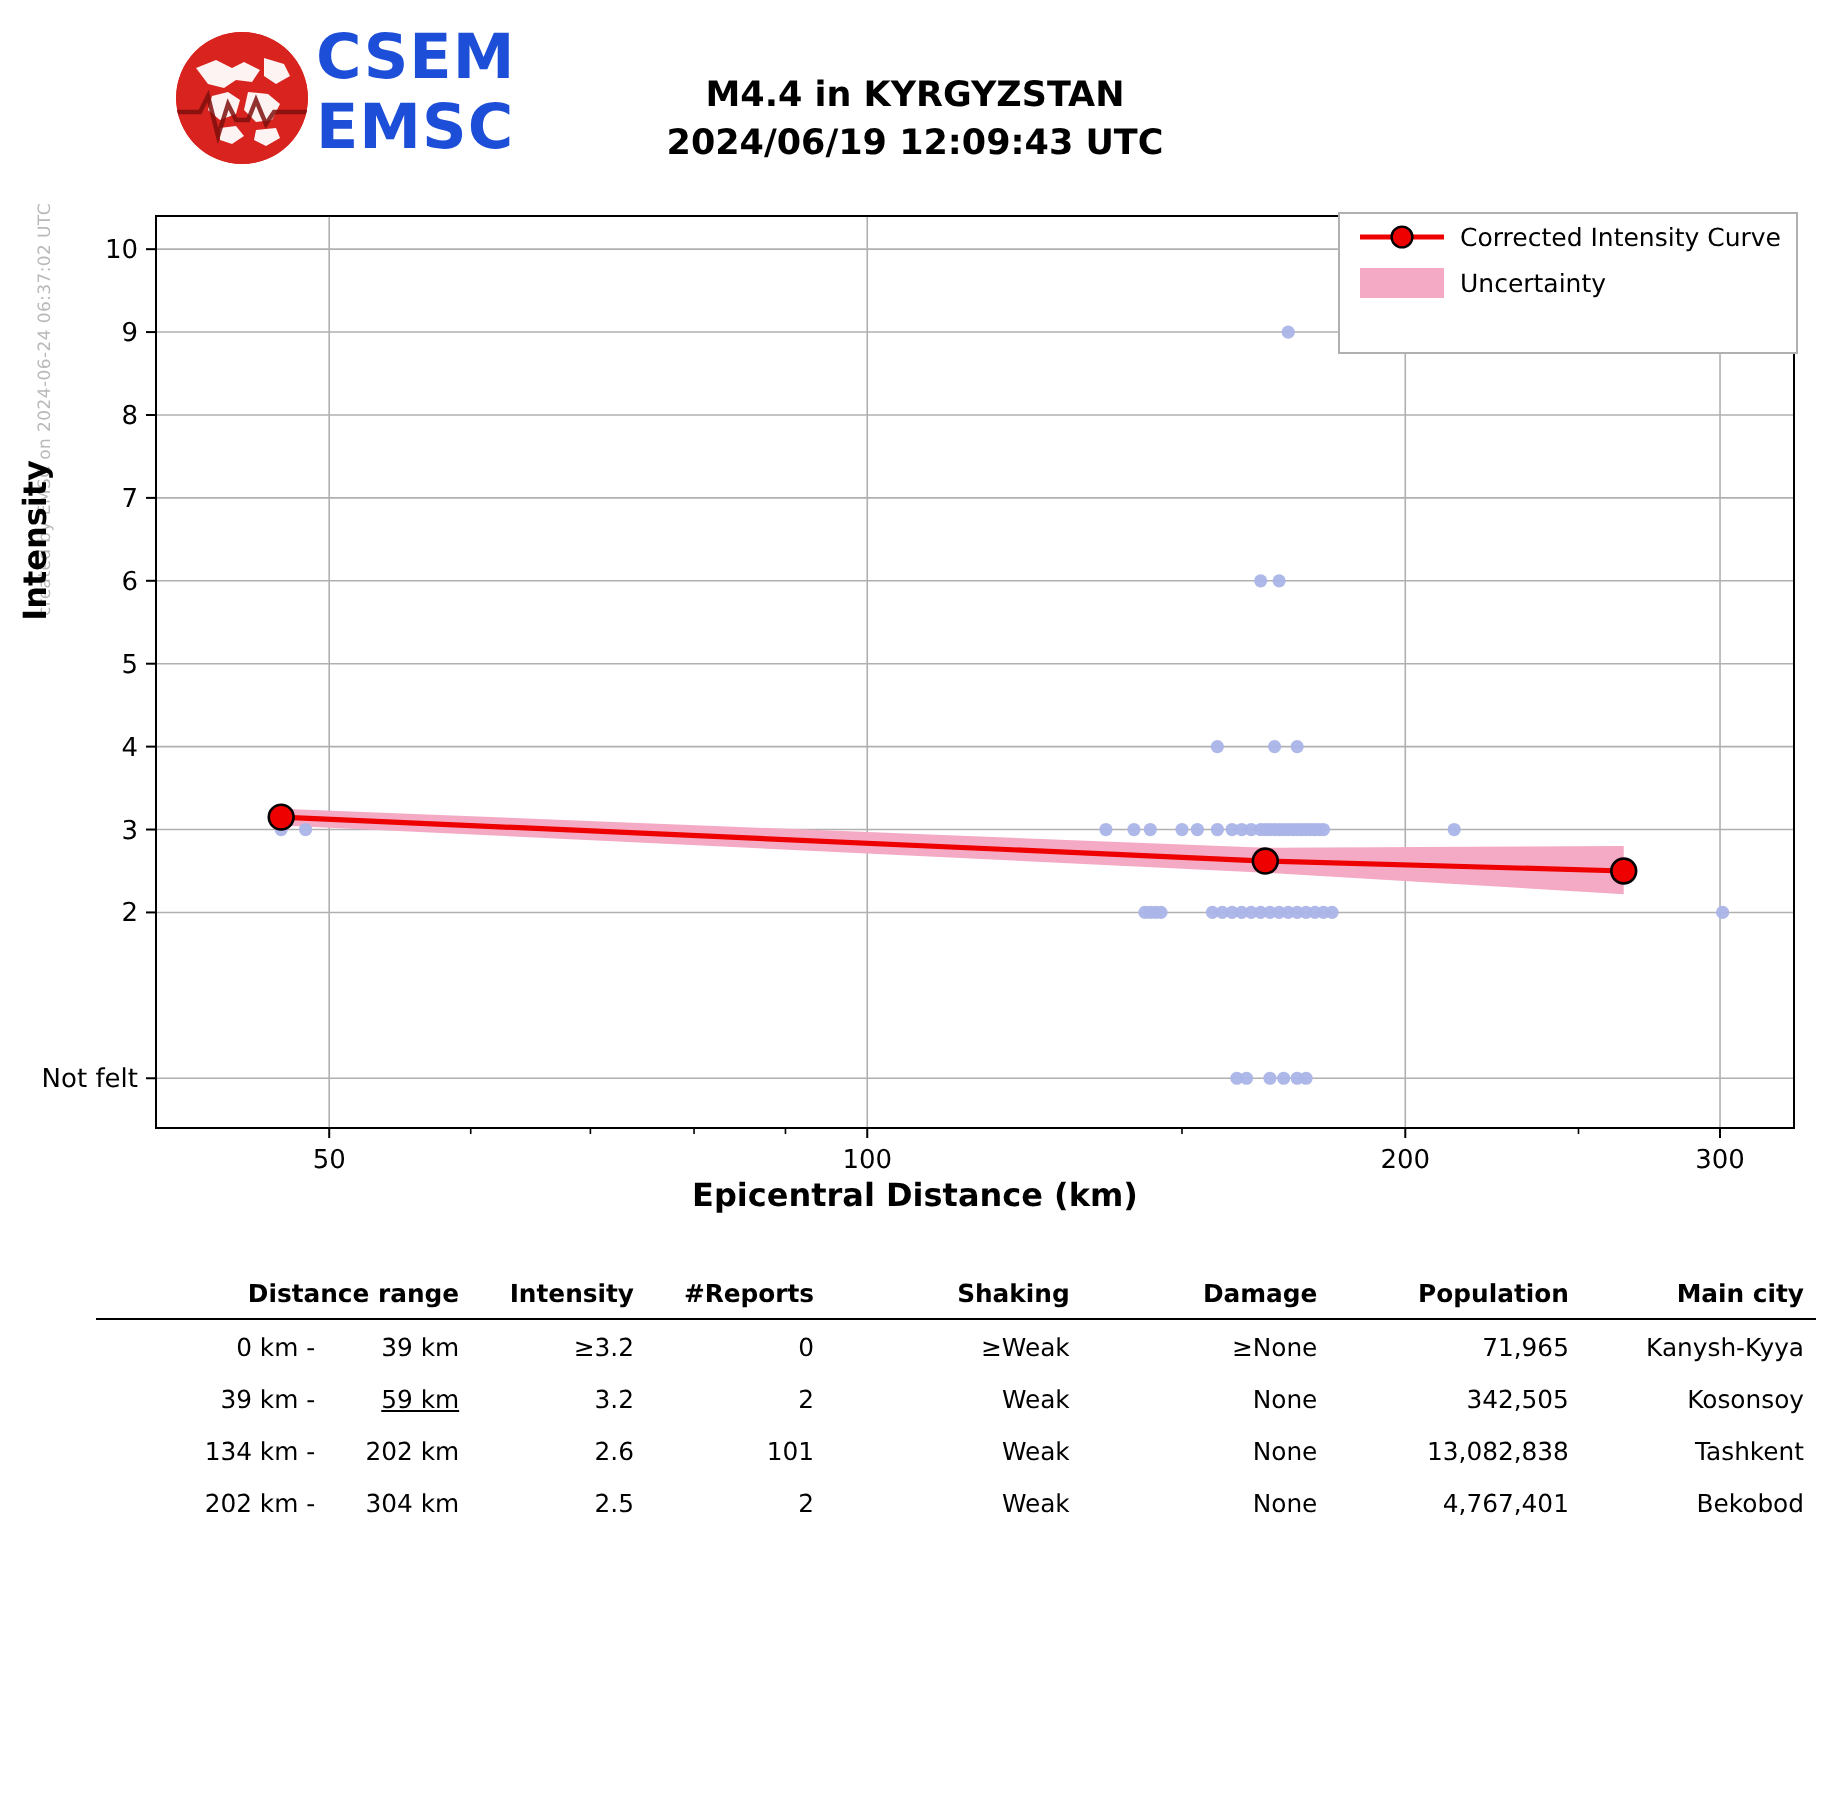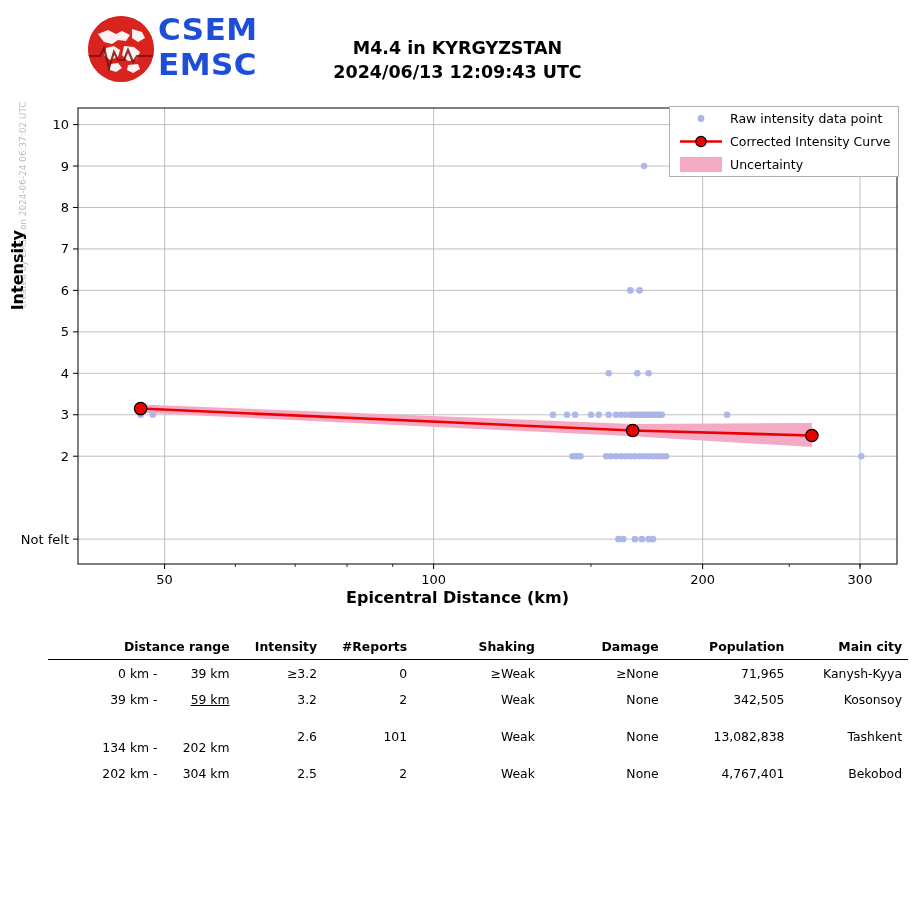--- a/index.html
+++ b/index.html
@@ -203,21 +203,21 @@
       </svg>
     </div>
     <div class="logo-text">
       <span class="logo-line">CSEM</span>
       <span class="logo-line">EMSC</span>
     </div>
   </div>
 
   <div class="title-block">
     <div class="title-line">M4.4 in KYRGYZSTAN</div>
-    <div class="title-line">2024/06/13 12:09:43 UTC</div>
+    <div class="title-line">2024/06/19 12:09:43 UTC</div>
   </div>
 
   <div class="plot-wrap">
 
     <div class="axis-label-y">Intensity</div>
     <div class="axis-label-x">Epicentral Distance (km)</div>
 
     <svg class="plot-svg" id="plot-svg" width="915" height="640">
         <rect x="78" y="108" width="819" height="456" fill="#ffffff"></rect>
         <line x1="164.6047887940049" y1="108" x2="164.6047887940049" y2="564" stroke="#b0b0b0" stroke-width="0.8"></line>
@@ -331,26 +331,20 @@
         <text x="69" y="211.9909090909091" text-anchor="end" font-family="&quot;DejaVu Sans&quot;, sans-serif" font-size="13" fill="#000">8</text>
         <line x1="78" y1="166.03636363636366" x2="73" y2="166.03636363636366" stroke="#000" stroke-width="1"></line>
         <text x="69" y="170.53636363636366" text-anchor="end" font-family="&quot;DejaVu Sans&quot;, sans-serif" font-size="13" fill="#000">9</text>
         <line x1="78" y1="124.58181818181816" x2="73" y2="124.58181818181816" stroke="#000" stroke-width="1"></line>
         <text x="69" y="129.08181818181816" text-anchor="end" font-family="&quot;DejaVu Sans&quot;, sans-serif" font-size="13" fill="#000">10</text>
       </svg>
 
     <div class="legend">
       <div class="legend-row">
         <svg class="legend-mark" viewBox="0 0 46 23">
-          <circle cx="23" cy="11.5" r="3.4" fill="#aab4e8"></circle>
-        </svg>
-        <span class="legend-label">Raw intensity data point</span>
-      </div>
-      <div class="legend-row">
-        <svg class="legend-mark" viewBox="0 0 46 23">
           <line x1="2" y1="11.5" x2="44" y2="11.5" stroke="#ee0000" stroke-width="2.4"></line>
           <circle cx="23" cy="11.5" r="5.2" fill="#ee0000" stroke="#000000" stroke-width="1.2"></circle>
         </svg>
         <span class="legend-label">Corrected Intensity Curve</span>
       </div>
       <div class="legend-row">
         <svg class="legend-mark" viewBox="0 0 46 23">
           <rect x="2" y="4" width="42" height="15" fill="#f4aac4"></rect>
         </svg>
         <span class="legend-label">Uncertainty</span>
@@ -384,21 +378,21 @@
           <tr>
             <td class="col-range range-cell"><span style="display:inline-block;width:88px;text-align:right;">39 km -</span><span style="display:inline-block;width:72px;text-align:right;text-decoration:underline;">59 km</span></td>
             <td class="col-int">3.2</td>
             <td class="col-rep">2</td>
             <td class="col-shake">Weak</td>
             <td class="col-dam">None</td>
             <td class="col-pop">342,505</td>
             <td class="col-city">Kosonsoy</td>
           </tr>
           <tr>
-            <td class="col-range range-cell"><span style="display:inline-block;width:88px;text-align:right;">134 km -</span><span style="display:inline-block;width:72px;text-align:right;margin-top:22px;">202 km</span></td>
+            <td class="col-range range-cell"><span style="display:inline-block;width:88px;text-align:right;">134 km -</span><span style="display:inline-block;width:72px;text-align:right;">202 km</span></td>
             <td class="col-int">2.6</td>
             <td class="col-rep">101</td>
             <td class="col-shake">Weak</td>
             <td class="col-dam">None</td>
             <td class="col-pop">13,082,838</td>
             <td class="col-city">Tashkent</td>
           </tr>
           <tr>
             <td class="col-range range-cell"><span style="display:inline-block;width:88px;text-align:right;">202 km -</span><span style="display:inline-block;width:72px;">304 km</span></td>
             <td class="col-int">2.5</td>

